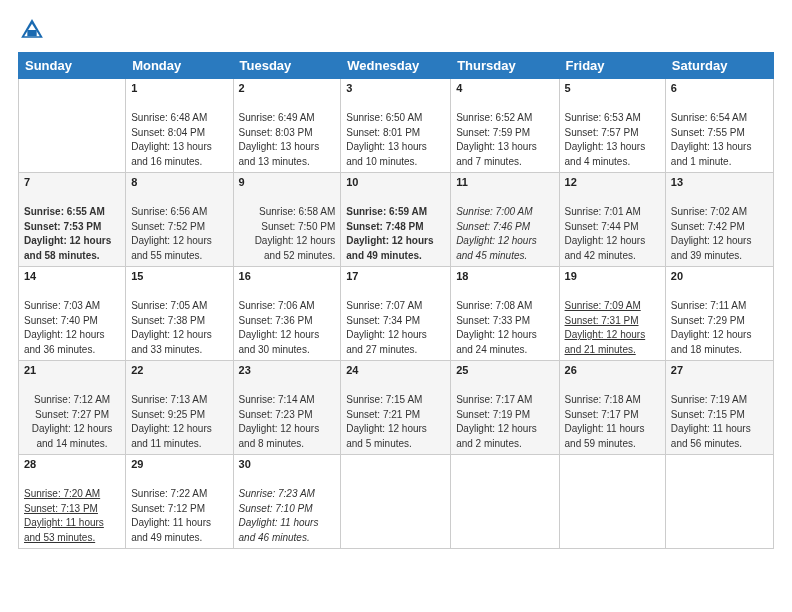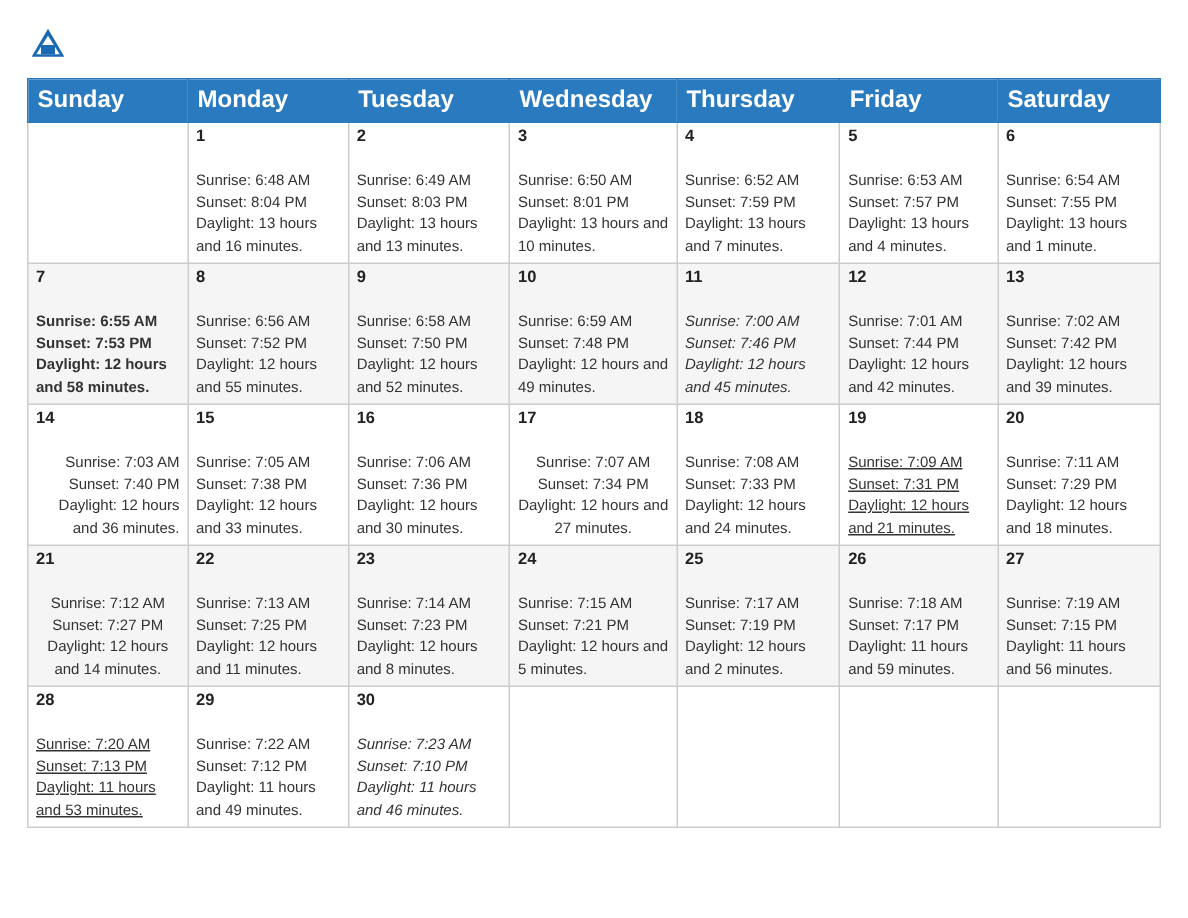--- a/index.html
+++ b/index.html
@@ -56,21 +56,21 @@
     .calendar-table {
       width: 100%;
       border-collapse: collapse;
       font-size: 10.5px;
     }
     .calendar-table thead tr th {
       background: #2a7abf;
       color: #fff;
       text-align: left;
       padding: 5px 6px;
-      font-size: 16px;
+      font-size: 13px;
       font-weight: bold;
       border: 1px solid #2a7abf;
     }
     .calendar-table tbody tr td {
       border: 1px solid #ccc;
       vertical-align: top;
       padding: 3px 5px;
       width: 113px;
       min-height: 70px;
       background: #fff;
@@ -177,27 +177,27 @@
 Daylight: 12 hours and 58 minutes.</div>
           </td>
           <td>
             <span class="day-number">8</span>
             <div class="day-info" style="white-space: pre-line;">Sunrise: 6:56 AM
 Sunset: 7:52 PM
 Daylight: 12 hours and 55 minutes.</div>
           </td>
           <td>
             <span class="day-number">9</span>
-            <div class="day-info" style="white-space: pre-line;">Sunrise: 6:58 AM
+            <div class="day-info" style="white-space: pre-line; text-align: right;">Sunrise: 6:58 AM
 Sunset: 7:50 PM
 Daylight: 12 hours and 52 minutes.</div>
           </td>
           <td>
             <span class="day-number">10</span>
-            <div class="day-info" style="white-space: pre-line;">Sunrise: 6:59 AM
+            <div class="day-info" style="white-space: pre-line; font-weight: bold;">Sunrise: 6:59 AM
 Sunset: 7:48 PM
 Daylight: 12 hours and 49 minutes.</div>
           </td>
           <td>
             <span class="day-number">11</span>
             <div class="day-info" style="white-space: pre-line; font-style: italic;">Sunrise: 7:00 AM
 Sunset: 7:46 PM
 Daylight: 12 hours and 45 minutes.</div>
           </td>
           <td>
@@ -209,39 +209,39 @@
           <td>
             <span class="day-number">13</span>
             <div class="day-info" style="white-space: pre-line;">Sunrise: 7:02 AM
 Sunset: 7:42 PM
 Daylight: 12 hours and 39 minutes.</div>
           </td>
         </tr>
         <tr>
           <td>
             <span class="day-number">14</span>
-            <div class="day-info" style="white-space: pre-line; text-align: right;">Sunrise: 7:03 AM
+            <div class="day-info" style="white-space: pre-line;">Sunrise: 7:03 AM
 Sunset: 7:40 PM
 Daylight: 12 hours and 36 minutes.</div>
           </td>
           <td>
             <span class="day-number">15</span>
             <div class="day-info" style="white-space: pre-line;">Sunrise: 7:05 AM
 Sunset: 7:38 PM
 Daylight: 12 hours and 33 minutes.</div>
           </td>
           <td>
             <span class="day-number">16</span>
             <div class="day-info" style="white-space: pre-line;">Sunrise: 7:06 AM
 Sunset: 7:36 PM
 Daylight: 12 hours and 30 minutes.</div>
           </td>
           <td>
             <span class="day-number">17</span>
-            <div class="day-info" style="white-space: pre-line; text-align: center;">Sunrise: 7:07 AM
+            <div class="day-info" style="white-space: pre-line;">Sunrise: 7:07 AM
 Sunset: 7:34 PM
 Daylight: 12 hours and 27 minutes.</div>
           </td>
           <td>
             <span class="day-number">18</span>
             <div class="day-info" style="white-space: pre-line;">Sunrise: 7:08 AM
 Sunset: 7:33 PM
 Daylight: 12 hours and 24 minutes.</div>
           </td>
           <td>
@@ -260,21 +260,21 @@
         <tr>
           <td>
             <span class="day-number">21</span>
             <div class="day-info" style="white-space: pre-line; text-align: center;">Sunrise: 7:12 AM
 Sunset: 7:27 PM
 Daylight: 12 hours and 14 minutes.</div>
           </td>
           <td>
             <span class="day-number">22</span>
             <div class="day-info" style="white-space: pre-line;">Sunrise: 7:13 AM
-Sunset: 7:25 PM
+Sunset: 9:25 PM
 Daylight: 12 hours and 11 minutes.</div>
           </td>
           <td>
             <span class="day-number">23</span>
             <div class="day-info" style="white-space: pre-line;">Sunrise: 7:14 AM
 Sunset: 7:23 PM
 Daylight: 12 hours and 8 minutes.</div>
           </td>
           <td>
             <span class="day-number">24</span>

